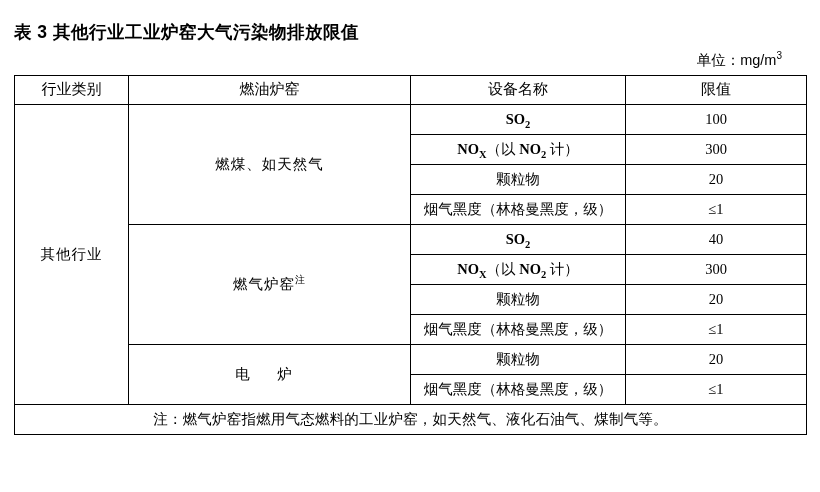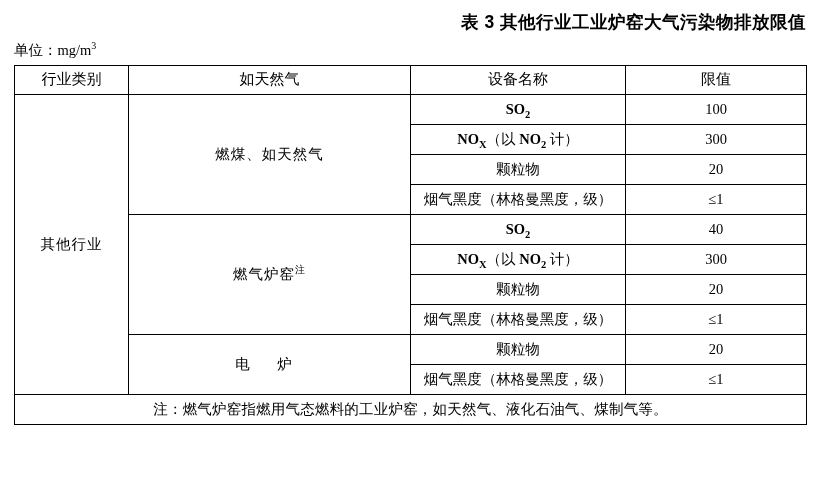--- a/index.html
+++ b/index.html
@@ -15,33 +15,34 @@
     overflow: hidden;
   }
   .page {
     position: relative;
     width: 820px;
     height: 492px;
     box-sizing: border-box;
     padding: 0 14px;
   }
   .title {
-    text-align: right;
+    text-align: left;
     font-family: "Liberation Sans", sans-serif;
     font-weight: bold;
     font-size: 17.5px;
     letter-spacing: 0.5px;
-    padding-top: 10px;
+    padding-top: 20px;
     padding-bottom: 6px;
   }
   .unit-line {
+    text-align: right;
     font-size: 14.5px;
     padding-right: 24px;
     padding-bottom: 5px;
-    font-family: Liberation Serif, serif;
+    font-family: Liberation Sans, sans-serif;
   }
   .unit-line sup {
     font-size: 10px;
     vertical-align: super;
   }
   table.main {
     border-collapse: collapse;
     width: 792px;
     margin: 0 auto;
     table-layout: fixed;
@@ -114,21 +115,21 @@
   <table class="main">
     <colgroup>
       <col class="col-industry">
       <col class="col-equip">
       <col class="col-pollutant">
       <col class="col-limit">
     </colgroup>
     <thead>
       <tr>
         <td>行业类别</td>
-        <td>如天然气</td>
+        <td>燃油炉窑</td>
         <td>设备名称</td>
         <td>限值</td>
       </tr>
     </thead>
     <tbody id="table-body">
         <tr>
           <td class="cell-industry" rowspan="10">其他行业</td>
           <td class="cell-equip" rowspan="4">燃煤、如天然气</td>
           <td><span class="bold-chem">SO<span class="sub">2</span></span></td>
           <td>100</td>

